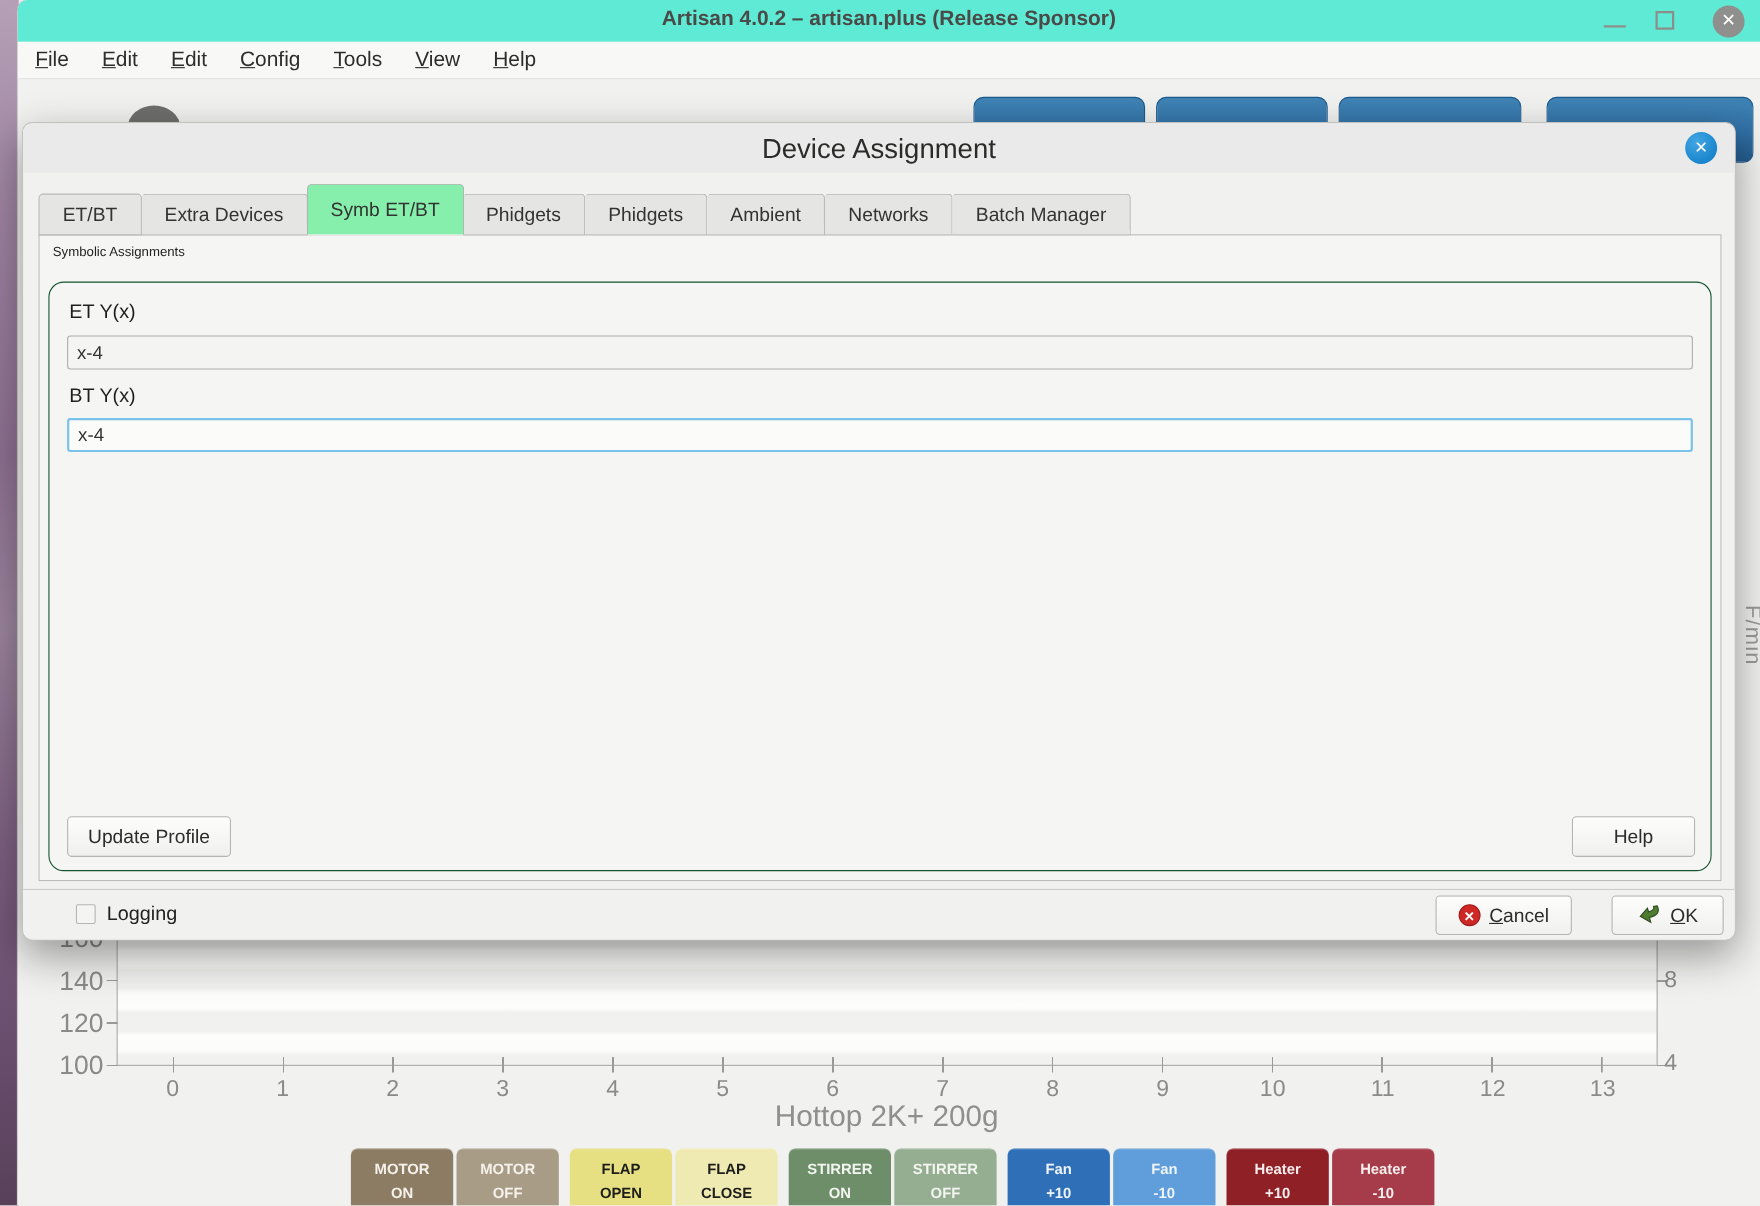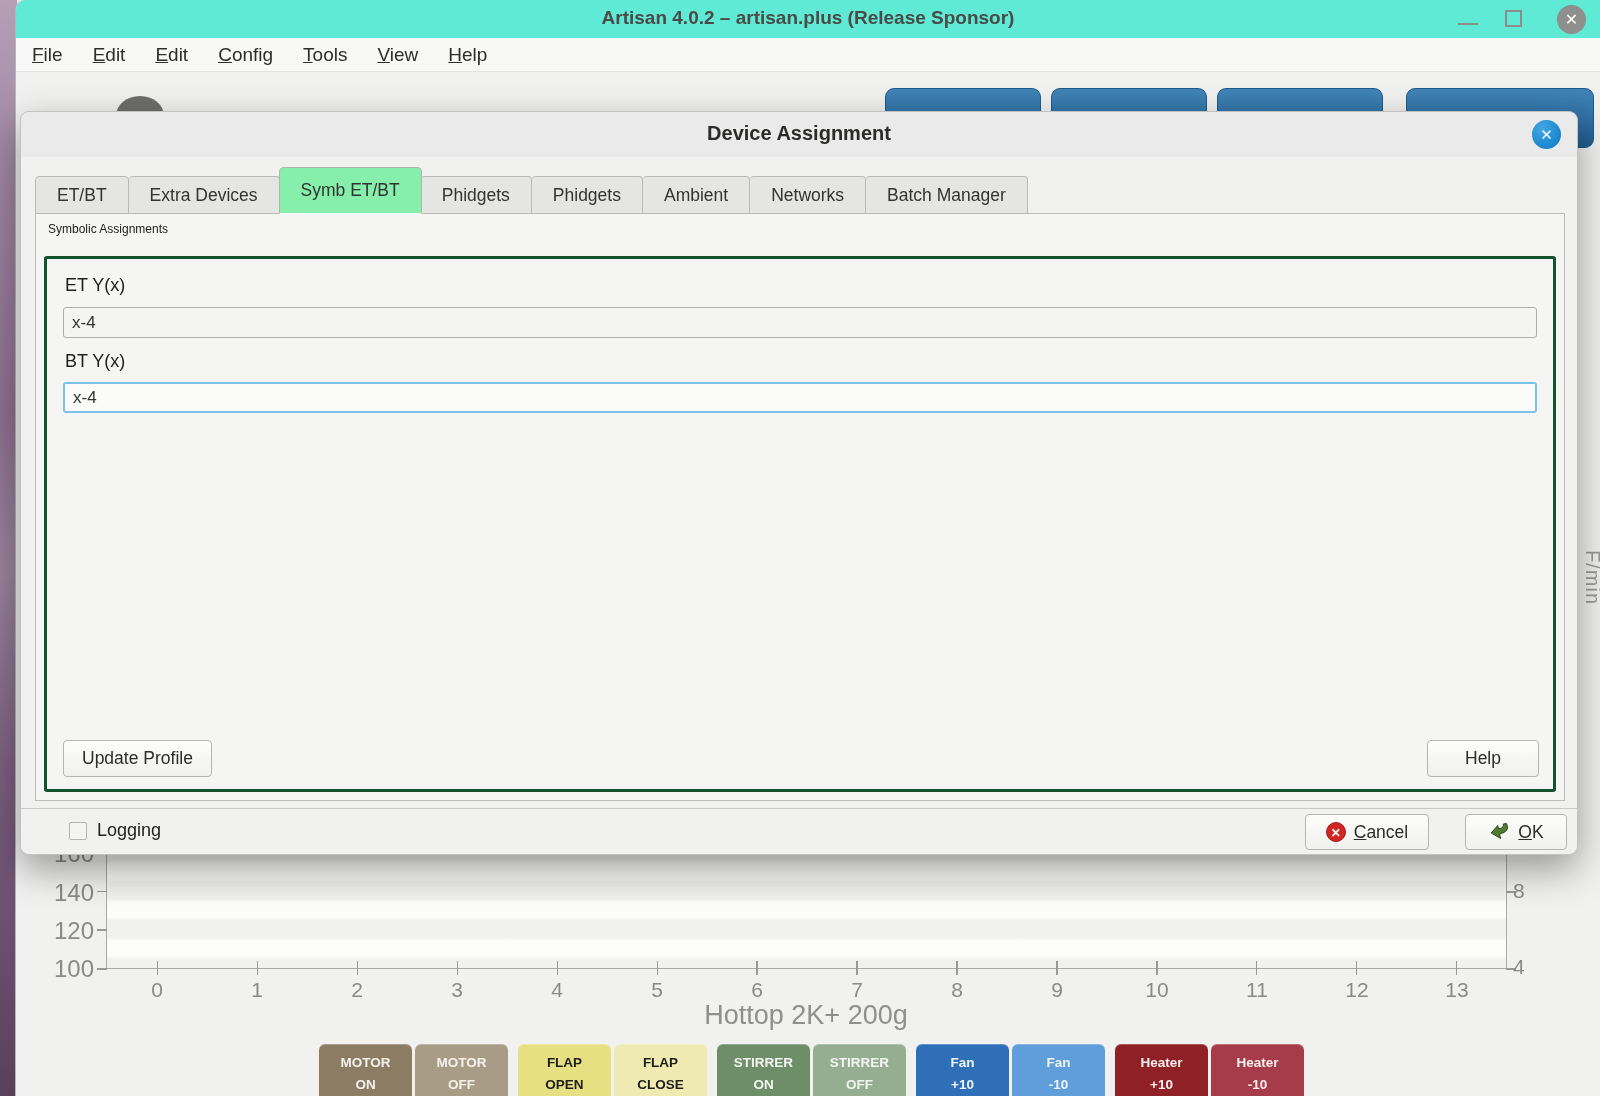--- a/index.html
+++ b/index.html
@@ -59,37 +59,37 @@
   .event-btn { width:93px; height:58px; border-radius:6px; text-align:center; padding-top:8px;
     font-size:13.5px; font-weight:bold; line-height:1.6; box-shadow:inset 0 1px 0 rgba(255,255,255,.25); }
 
   
   .dialog { position:absolute; left:20px; top:111px; width:1558px; height:744px;
     background:#f1f1f0; border:1px solid #c2c2c0; border-radius:9px;
     box-shadow:0 14px 38px rgba(0,0,0,0.38); z-index:10; }
   .dlg-header { position:absolute; left:0; top:0; width:100%; height:45px;
     background:#e9eae9; border-radius:9px 9px 0 0; }
   .dlg-title { position:absolute; left:0; right:0; top:10px; text-align:center;
-    font-size:20px; font-weight:bold; color:#2b2b29; }
+    font-size:25px; font-weight:normal; color:#2b2b29; }
   .dlg-close { position:absolute; right:16px; top:8px; width:29px; height:29px; border-radius:50%;
     background:radial-gradient(circle at 35% 30%, #42a6e4, #1b86cd 70%);
     color:#fff; font-size:15px; font-weight:bold; text-align:center; line-height:29px; }
 
   .tabbar { position:absolute; left:14px; top:60px; height:42px; display:flex; align-items:flex-end; z-index:3; }
   .tab { height:38px; padding:0 21px; background:#e5e5e4; border:1px solid #b9b9b7; border-left-width:0;
     font-size:17.5px; color:#333331; display:flex; align-items:center; border-radius:4px 4px 0 0; }
   .tab:first-child { border-left-width:1px; }
   .tab.active { background:#86efac; height:47px; border:1px solid #b3b3b1; border-bottom:1px solid #fcfcfb;
     border-radius:5px 5px 0 0; margin:0 -1px; position:relative; z-index:4; }
 
   .tab-frame { position:absolute; left:14px; top:101px; width:1530px; height:588px;
     border:1px solid #bcbcba; background:#f5f5f4; z-index:2; }
   .section-label { position:absolute; left:12px; top:8px; font-size:12px; color:#222220; }
   .group-box { position:absolute; left:8px; top:42px; right:8px; bottom:8px;
-    border:3px solid #14532d; border-radius:3px; }
+    border:1px solid #14532d; border-radius:14px; }
   .field-label { position:absolute; left:18px; font-size:18px; color:#1f1f1d; }
   .text-input { position:absolute; left:16px; right:16px; height:31px; background:#f4f4f3;
     border:1px solid #aeaeac; border-radius:3px; font-size:17px; color:#333331; padding-left:8px;
     font-family:"Liberation Sans","DejaVu Sans",sans-serif; }
   .text-input.focused { border:2px solid #79c2e9; background:#fbfbfa; }
 
   .push-btn { background:linear-gradient(180deg,#fdfdfc,#f0f0ef); border:1px solid #b5b5b3;
     border-radius:4px; font-size:17.5px; color:#2c2c2a; display:flex; align-items:center;
     justify-content:center; gap:8px; }
   .btn-update { position:absolute; left:16px; bottom:12px; height:37px; padding:0 18px;text-align:right; }

